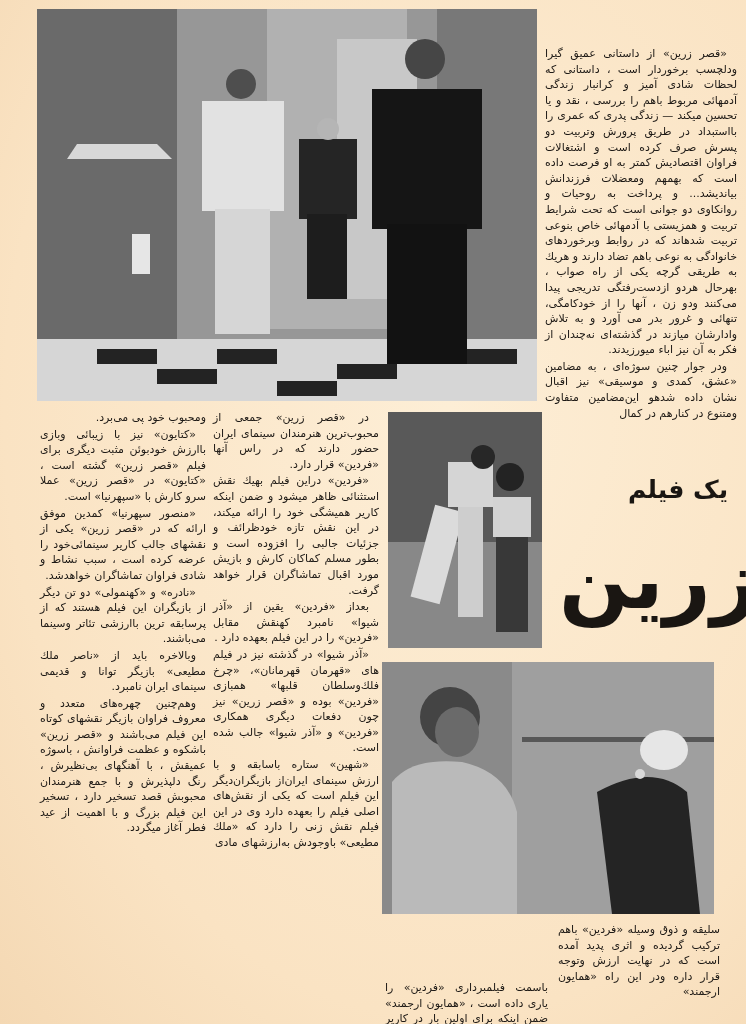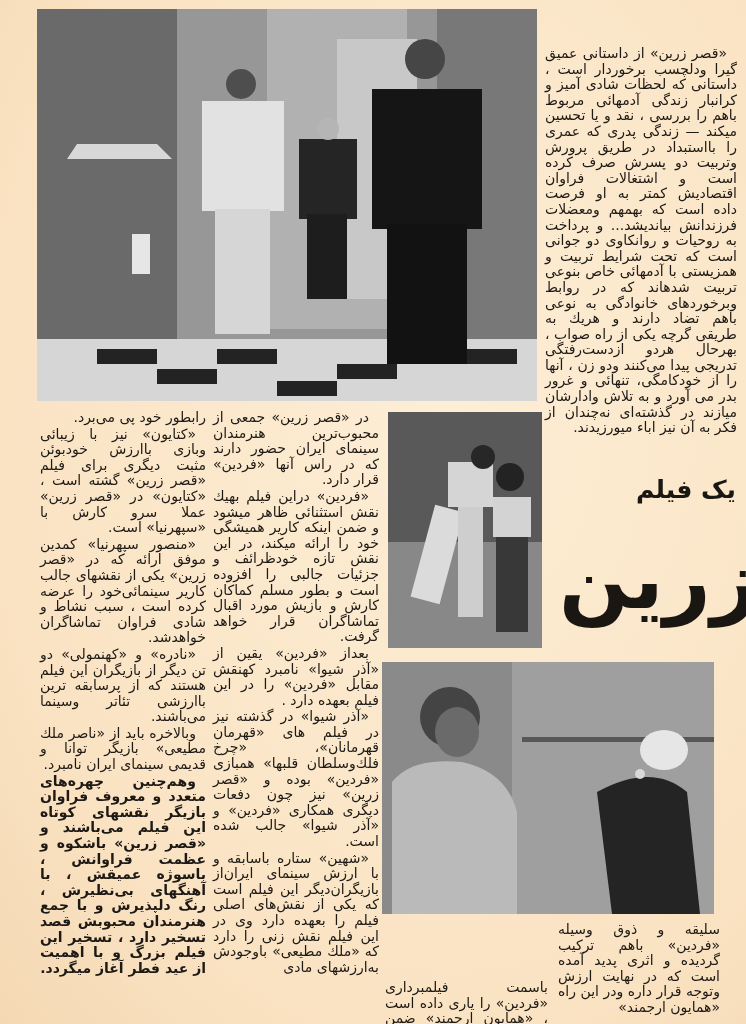--- a/index.html
+++ b/index.html
@@ -10,21 +10,21 @@
     font-family: "DejaVu Sans", sans-serif;
     color: #1e1a16;
   }
   .photo {
     position: absolute; overflow: hidden;
     background: #8a8580;
     filter: grayscale(1) contrast(1.05);
   }
   .col {
     position: absolute; direction: rtl; text-align: justify;
-    font-size: 14px; line-height: 15.6px; color: #1d1915;
+    font-size: 11px; line-height: 15.6px; color: #1d1915;
     font-family: "DejaVu Sans", sans-serif;
   }
   .col p { margin: 0 0 1px 0; text-indent: 10px; }
   .kicker {
     position: absolute; direction: rtl; font-weight: bold;
     font-family: "DejaVu Sans", sans-serif; color: #1a1612;
   }
 </style>
 </head>
 <body>
@@ -85,40 +85,41 @@
     <circle cx="68" cy="55" r="30" fill="#4b4641"></circle>
     <ellipse cx="75" cy="70" rx="22" ry="25" fill="#6f6a64"></ellipse>
     <ellipse cx="282" cy="88" rx="24" ry="20" fill="#e6e1d8"></ellipse>
     <path d="M215 130 Q270 100 305 130 L318 252 L230 252 Z" fill="#2b2825"></path>
     <circle cx="258" cy="112" r="5" fill="#d9d4ca"></circle>
   </svg>
 </div>
 
 <div class="col" style="left:545px; top:46px; width:192px;">
   <p>«قصر زرین» از داستانی عمیق گیرا ودلچسب برخوردار است ، داستانی که لحظات شادی آمیز و کرانبار زندگی آدمهائی مربوط باهم را بررسی ، نقد و یا تحسین میکند — زندگی پدری که عمری را بااستبداد در طریق پرورش وتربیت دو پسرش صرف کرده است و اشتغالات فراوان اقتصادیش کمتر به او فرصت داده است که بهمهم ومعضلات فرزندانش بیاندیشد... و پرداخت به روحیات و روانکاوی دو جوانی است که تحت شرایط تربیت و همزیستی با آدمهائی خاص بنوعی تربیت شدهاند که در روابط وبرخوردهای خانوادگی به نوعی باهم تضاد دارند و هریك به طریقی گرچه یکی از راه صواب ، بهرحال هردو ازدست‌رفتگی تدریجی پیدا می‌کنند ودو زن ، آنها را از خودکامگی، تنهائی و غرور بدر می آورد و به تلاش وادارشان میازند در گذشته‌ای نه‌چندان از فکر به آن نیز اباء میورزیدند.</p>
+  <p>ودر جوار چنین سوژه‌ای ، به مضامین «عشق، کمدی و موسیقی» نیز اقبال نشان داده شدهو این‌مضامین متفاوت ومتنوع در کنارهم در کمال</p>
 </div>
 
-<div class="kicker" style="left:620px; top:474px; width:116px; font-size:25px; line-height:32px; text-align:right;">یک فیلم</div>
+<div class="kicker" style="left:620px; top:474px; width:116px; font-size:25px; line-height:32px; text-align:center;">یک فیلم</div>
 <div class="kicker" style="left:548px; top:530px; width:210px; font-size:82px; line-height:100px; text-align:right;">زرین</div>
 
 <div class="col" style="left:213px; top:410px; width:166px;">
   <p>در «قصر زرین» جمعی از محبوب‌ترین هنرمندان سینمای ایران حضور دارند که در راس آنها «فردین» قرار دارد.</p>
   <p>«فردین» دراین فیلم بهیك نقش استثنائی ظاهر میشود و ضمن اینکه کاریر همیشگی خود را ارائه میکند، در این نقش تازه خودظرائف و جزئیات جالبی را افزوده است و بطور مسلم کماکان کارش و بازیش مورد اقبال تماشاگران قرار خواهد گرفت.</p>
   <p>بعداز «فردین» یقین از «آذر شیوا» نامبرد کهنقش مقابل «فردین» را در این فیلم بعهده دارد .</p>
   <p>«آذر شیوا» در گذشته نیز در فیلم های «قهرمان قهرمانان»، «چرخ فلك‌وسلطان قلبها» همبازی «فردین» بوده و «قصر زرین» نیز چون دفعات دیگری همکاری «فردین» و «آذر شیوا» جالب شده است.</p>
   <p>«شهین» ستاره باسابقه و با ارزش سینمای ایران‌از بازیگران‌دیگر این فیلم است که یکی از نقش‌های اصلی فیلم را بعهده دارد وی در این فیلم نقش زنی را دارد که «ملك مطیعی» باوجودش به‌ارزشهای مادی</p>
 </div>
 
 <div class="col" style="left:40px; top:410px; width:166px;">
-  <p style="text-indent:0">رابطور خود پی می‌برد.</p>
+  <p style="text-indent:0">ومحبوب خود پی می‌برد.</p>
   <p>«کتایون» نیز با زیبائی وبازی باارزش خودبوئن مثبت دیگری برای فیلم «قصر زرین» گشته است ، «کتایون» در «قصر زرین» عملا سرو کارش با «سپهرنیا» است.</p>
   <p>«منصور سپهرنیا» کمدین موفق ارائه که در «قصر زرین» یکی از نقشهای جالب کاریر سینمائی‌خود را عرضه کرده است ، سبب نشاط و شادی فراوان تماشاگران خواهدشد.</p>
   <p>«نادره» و «کهنمولی» دو تن دیگر از بازیگران این فیلم هستند که از پرسابقه ترین باارزشی تئاتر وسینما می‌باشند.</p>
   <p>وبالاخره باید از «ناصر ملك مطیعی» بازیگر توانا و قدیمی سینمای ایران نامبرد.</p>
-  <p style="font-weight:bold">وهم‌چنین چهره‌های متعدد و معروف فراوان بازیگر نقشهای کوتاه این فیلم می‌باشند و «قصر زرین» باشکوه و عظمت فراوانش ، باسوژه عمیقش ، با آهنگهای بی‌نظیرش ، رنگ دلپذیرش و با جمع هنرمندان محبوبش قصد تسخیر دارد ، تسخیر این فیلم بزرگ و با اهمیت از عید فطر آغاز میگردد.</p>
+  <p style="font-weight:normal">وهم‌چنین چهره‌های متعدد و معروف فراوان بازیگر نقشهای کوتاه این فیلم می‌باشند و «قصر زرین» باشکوه و عظمت فراوانش ، باسوژه عمیقش ، با آهنگهای بی‌نظیرش ، رنگ دلپذیرش و با جمع هنرمندان محبوبش قصد تسخیر دارد ، تسخیر این فیلم بزرگ و با اهمیت از عید فطر آغاز میگردد.</p>
 </div>
 
 <div class="col" style="left:558px; top:922px; width:162px;">
   <p style="text-indent:0">سلیقه و ذوق وسیله «فردین» باهم ترکیب گردیده و اثری پدید آمده است که در نهایت ارزش وتوجه قرار داره ودر این راه «همایون ارجمند»</p>
 </div>
 <div class="col" style="left:385px; top:946px; width:163px;margin-top:34px;">
   <p style="text-indent:0">باسمت فیلمبرداری «فردین» را یاری داده است ، «همایون ارجمند» ضمن اینکه برای اولین بار در کاریر سینمائی خود در تکنیك «سکوپ —</p>
 </div>
 
 </body></html>

